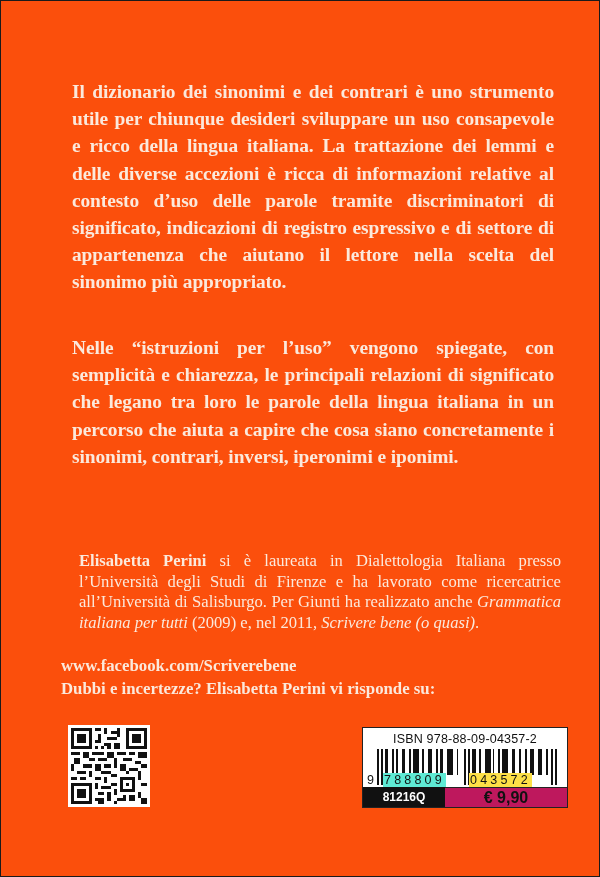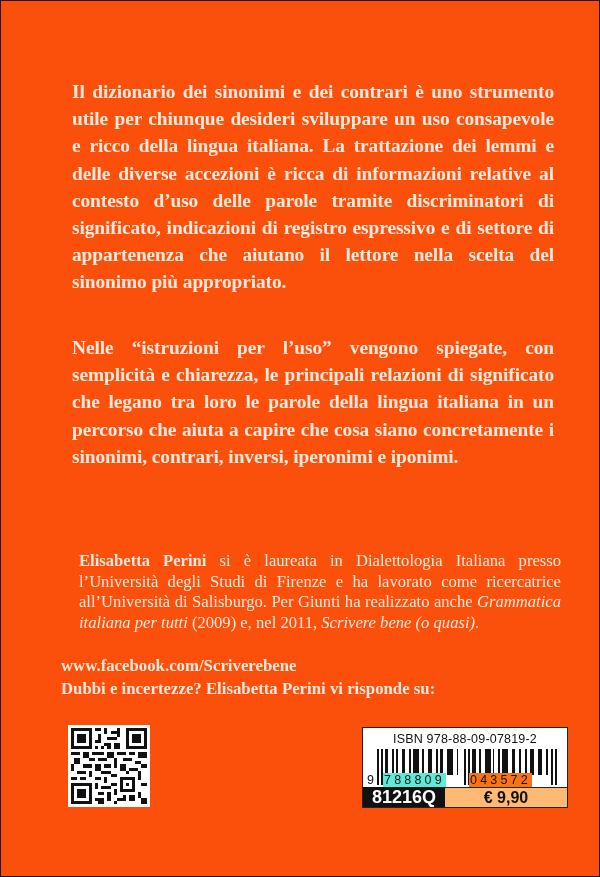--- a/index.html
+++ b/index.html
@@ -66,29 +66,29 @@
     .bars {
       position: absolute; left: 14px; top: 21px; width: 180px; height: 36px;
     }
     .bars svg { width: 180px; height: 36px; display: block; }
     .ean-digits {
       position: absolute; top: 45px; left: 4px; width: 196px; height: 15px;
       font-size: 12.5px; letter-spacing: 3.2px;
     }
     .ean-lead { position: absolute; left: 0; top: 0; }
     .ean-g1 { position: absolute; left: 16px; top: 0; background: #5eead4; padding: 0 1px; }
-    .ean-g2 { position: absolute; left: 102px; top: 0; background: #f97316; padding: 0 1px; }
+    .ean-g2 { position: absolute; left: 102px; top: 0; background: #fde047; padding: 0 1px; }
     .code-cell {
       position: absolute; left: 0; bottom: 0; width: 82px; height: 20px;
       background: #111; color: #fff;
-      font-weight: bold; font-size: 18px; text-align: center; line-height: 20px;
+      font-weight: bold; font-size: 12px; text-align: center; line-height: 20px;
     }
     .price-cell {
       position: absolute; right: 0; bottom: 0; width: 122px; height: 20px;
-      background: #fdba74; color: #111;
+      background: #be185d; color: #111;
       font-weight: bold; font-size: 16px; text-align: center; line-height: 20px;
       border-top: 1px solid #222;
       box-sizing: border-box;
     }
   </style>
 </head>
 <body>
 
 <div class="cover">
 
@@ -187,21 +187,21 @@
           <rect x="22" y="21" width="1" height="2"></rect>
           <rect x="23" y="23" width="2" height="2"></rect>
         <rect x="17" y="22" width="1" height="1"></rect>
           <rect x="9" y="24" width="2" height="1"></rect>
           <rect x="14" y="24" width="1" height="1"></rect>
       </g>
     </svg>
   </div>
 
   <div class="barcode-box">
-    <div class="isbn-text">ISBN 978-88-09-07819-2</div>
+    <div class="isbn-text">ISBN 978-88-09-04357-2</div>
     <div class="bars">
       <svg viewBox="0 0 95 36" preserveAspectRatio="none" shape-rendering="crispEdges">
         <g fill="#111">
           <rect x="0" y="0" width="1" height="36"></rect>
             <rect x="2" y="0" width="1" height="36"></rect>
           <rect x="4" y="0" width="2" height="26"></rect>
             <rect x="8" y="0" width="1" height="26"></rect>
           <rect x="10" y="0" width="1" height="26"></rect>
             <rect x="13" y="0" width="2" height="26"></rect>
           <rect x="17" y="0" width="1" height="26"></rect>

